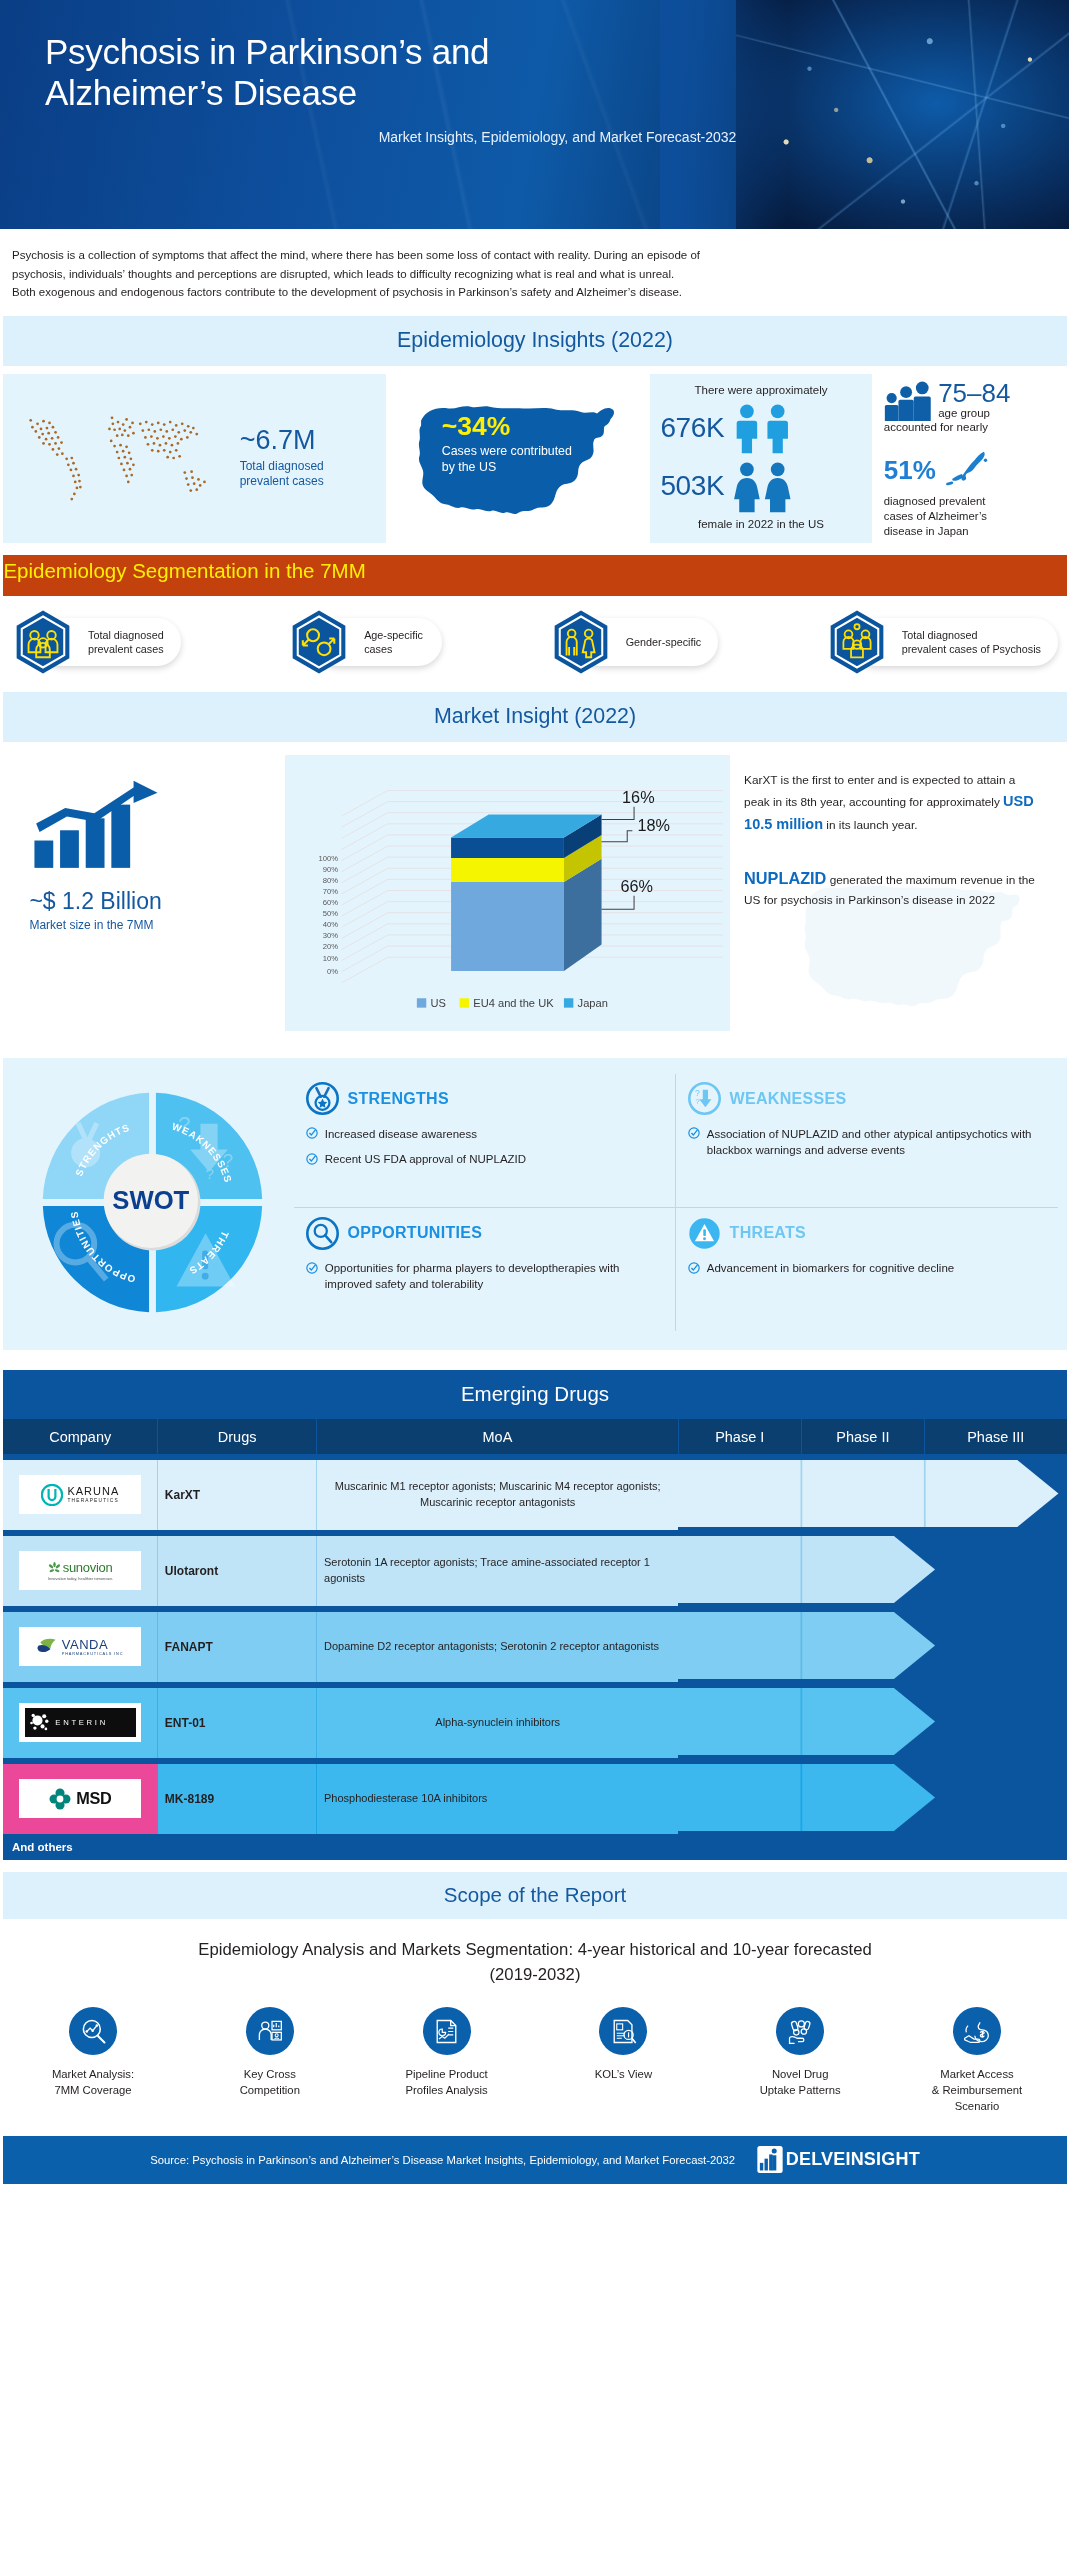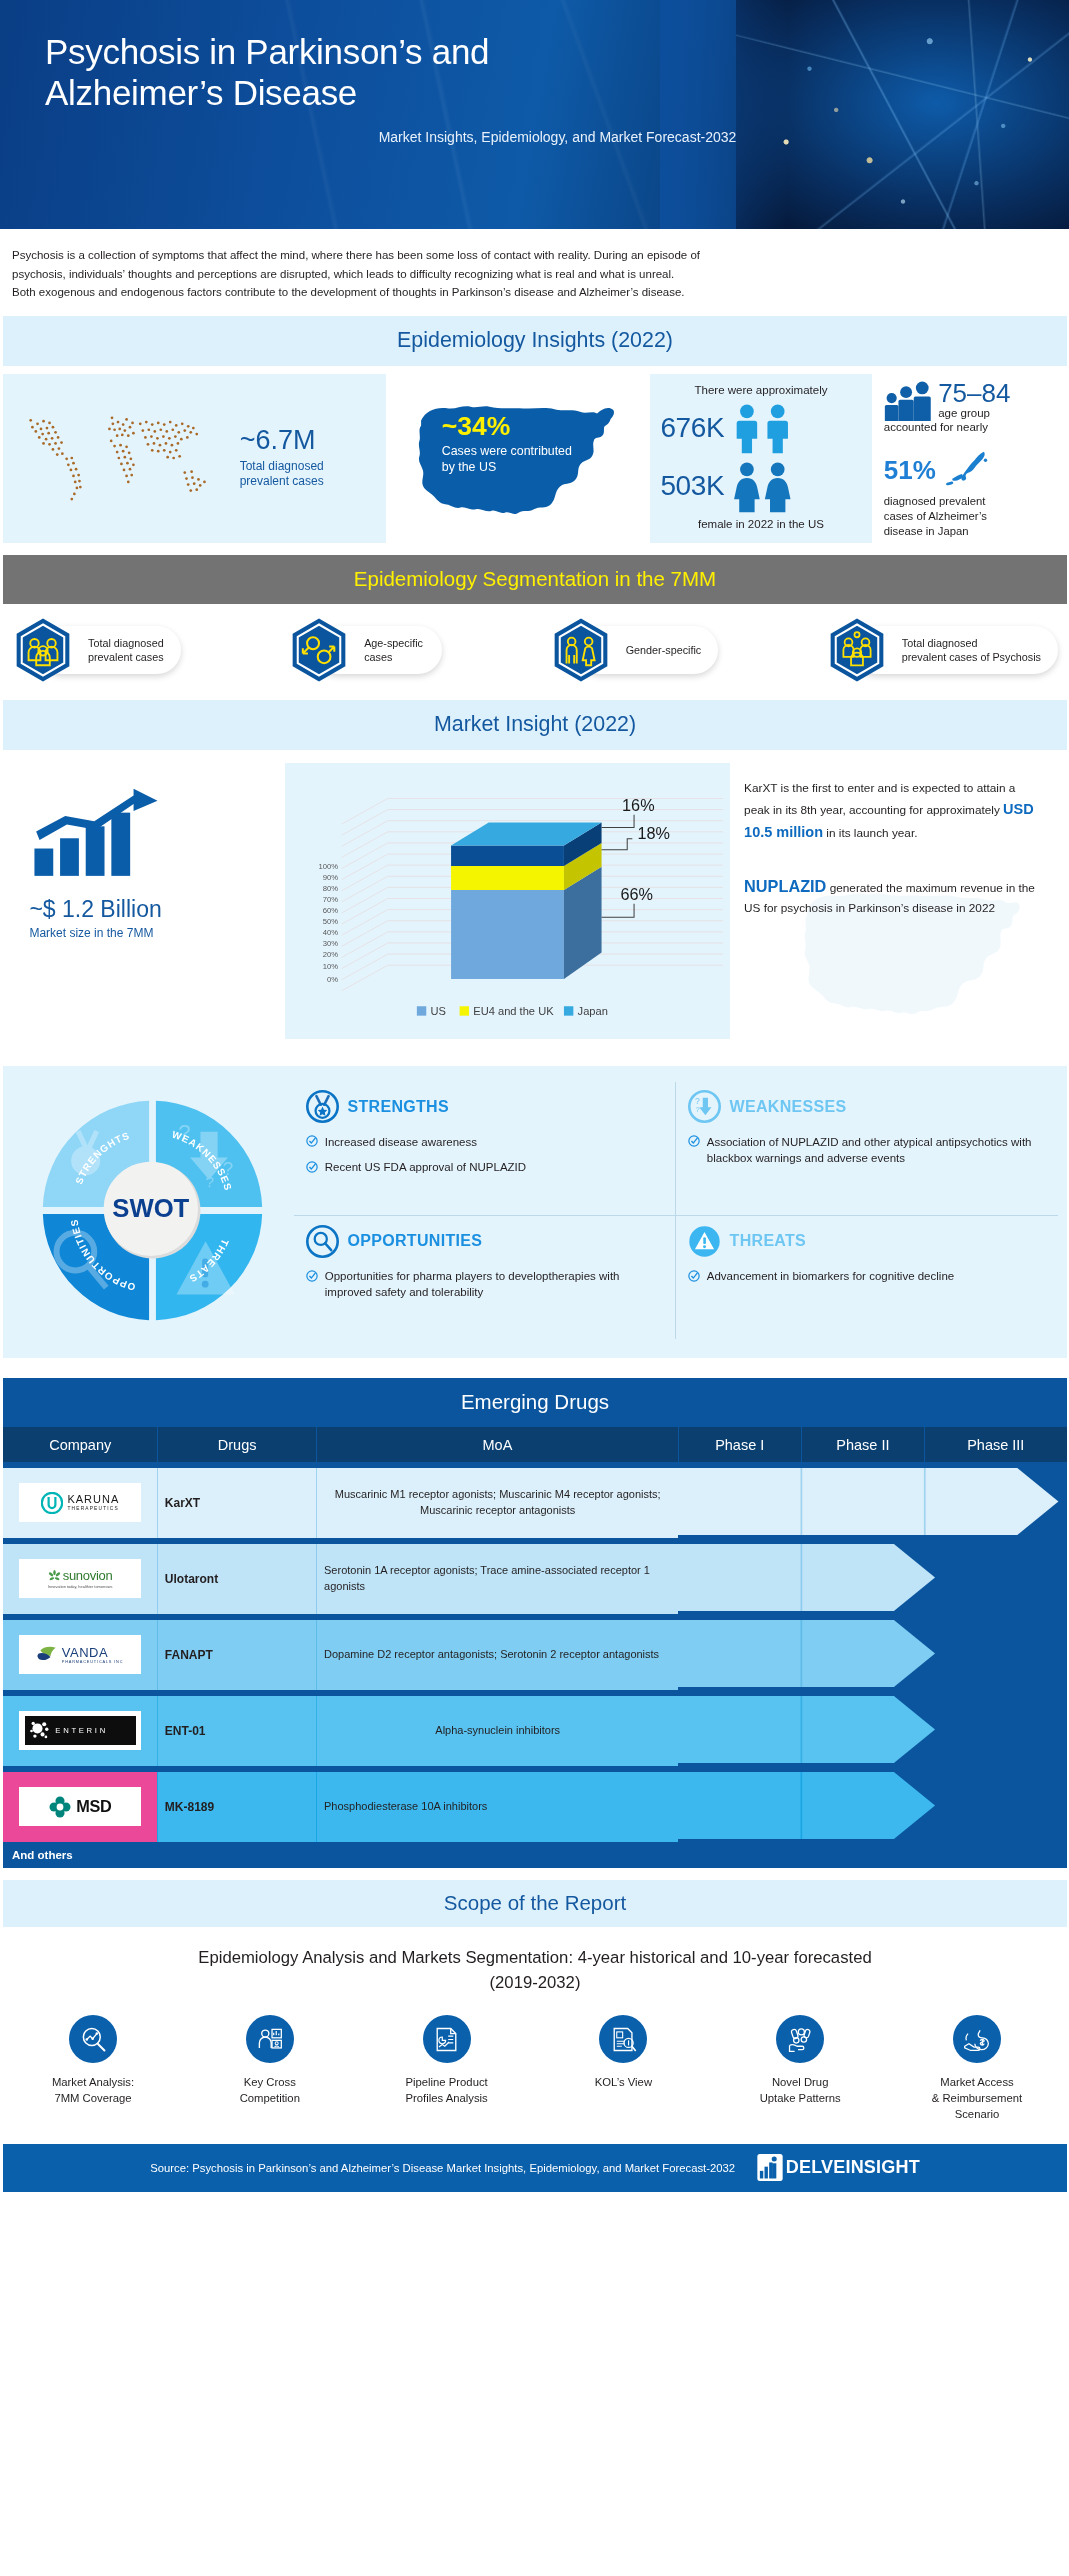--- a/index.html
+++ b/index.html
@@ -66,21 +66,21 @@
   .intro { padding: 17px 12px 13.7px 12px; }
   .intro p { font-size: 11.5px; line-height: 1.62; color: #231f20; }
 
   
   .band-light {
     background: #ddf1fc; text-align: center; padding: 12px 0 13px;
     margin: 0 3.4px;
   }
   .band-light h2 { color: #14589f; font-size: 21.4px; font-weight: 400; }
   .band-dark {
-    background: #737373; text-align:center; padding: 12px 0 13px; margin: 0 3.4px;
+    background: #c2410c; padding: 4px 0 13px; margin: 0 3.4px;
   }
   .band-dark h2 { color: #fff000; font-size: 20.5px; font-weight: 400; }
   .band-pale { background:#ddf1fc; text-align:center; padding:11px 0 12px; margin:0 3.4px; }
   .band-pale h2 { color:#14589f; font-size:20.5px; font-weight:400; }
 
   
   .epi-row { display:flex; gap: 6.8px; padding: 8.6px 3.4px 12px; align-items: stretch; }
   .epi-card { background:#e4f4fd; position:relative; }
   .epi-map-card { width: 387px; padding: 15.4px 13.7px; display:flex; align-items:center; gap:8.6px; }
   .world-dots { width: 214px; height: 110px; position:relative; }
@@ -190,21 +190,21 @@
         <span>Psychosis in Parkinson’s and</span><br>
         <span>Alzheimer’s Disease</span>
       </h1>
       <div class="hero-sub">Market Insights, Epidemiology, and Market Forecast-2032</div>
     </div>
   </div>
 
   <div class="intro">
     <p>Psychosis is a collection of symptoms that affect the mind, where there has been some loss of contact with reality. During an episode of</p>
     <p>psychosis, individuals’ thoughts and perceptions are disrupted, which leads to difficulty recognizing what is real and what is unreal.</p>
-    <p>Both exogenous and endogenous factors contribute to the development of thoughts in Parkinson’s disease and Alzheimer’s disease.</p>
+    <p>Both exogenous and endogenous factors contribute to the development of psychosis in Parkinson’s safety and Alzheimer’s disease.</p>
   </div>
 
   <div class="band-light">
     <h2>Epidemiology Insights (2022)</h2>
   </div>
 
   <div class="epi-row">
 
     <div class="epi-card epi-map-card">
       <div class="world-dots">

